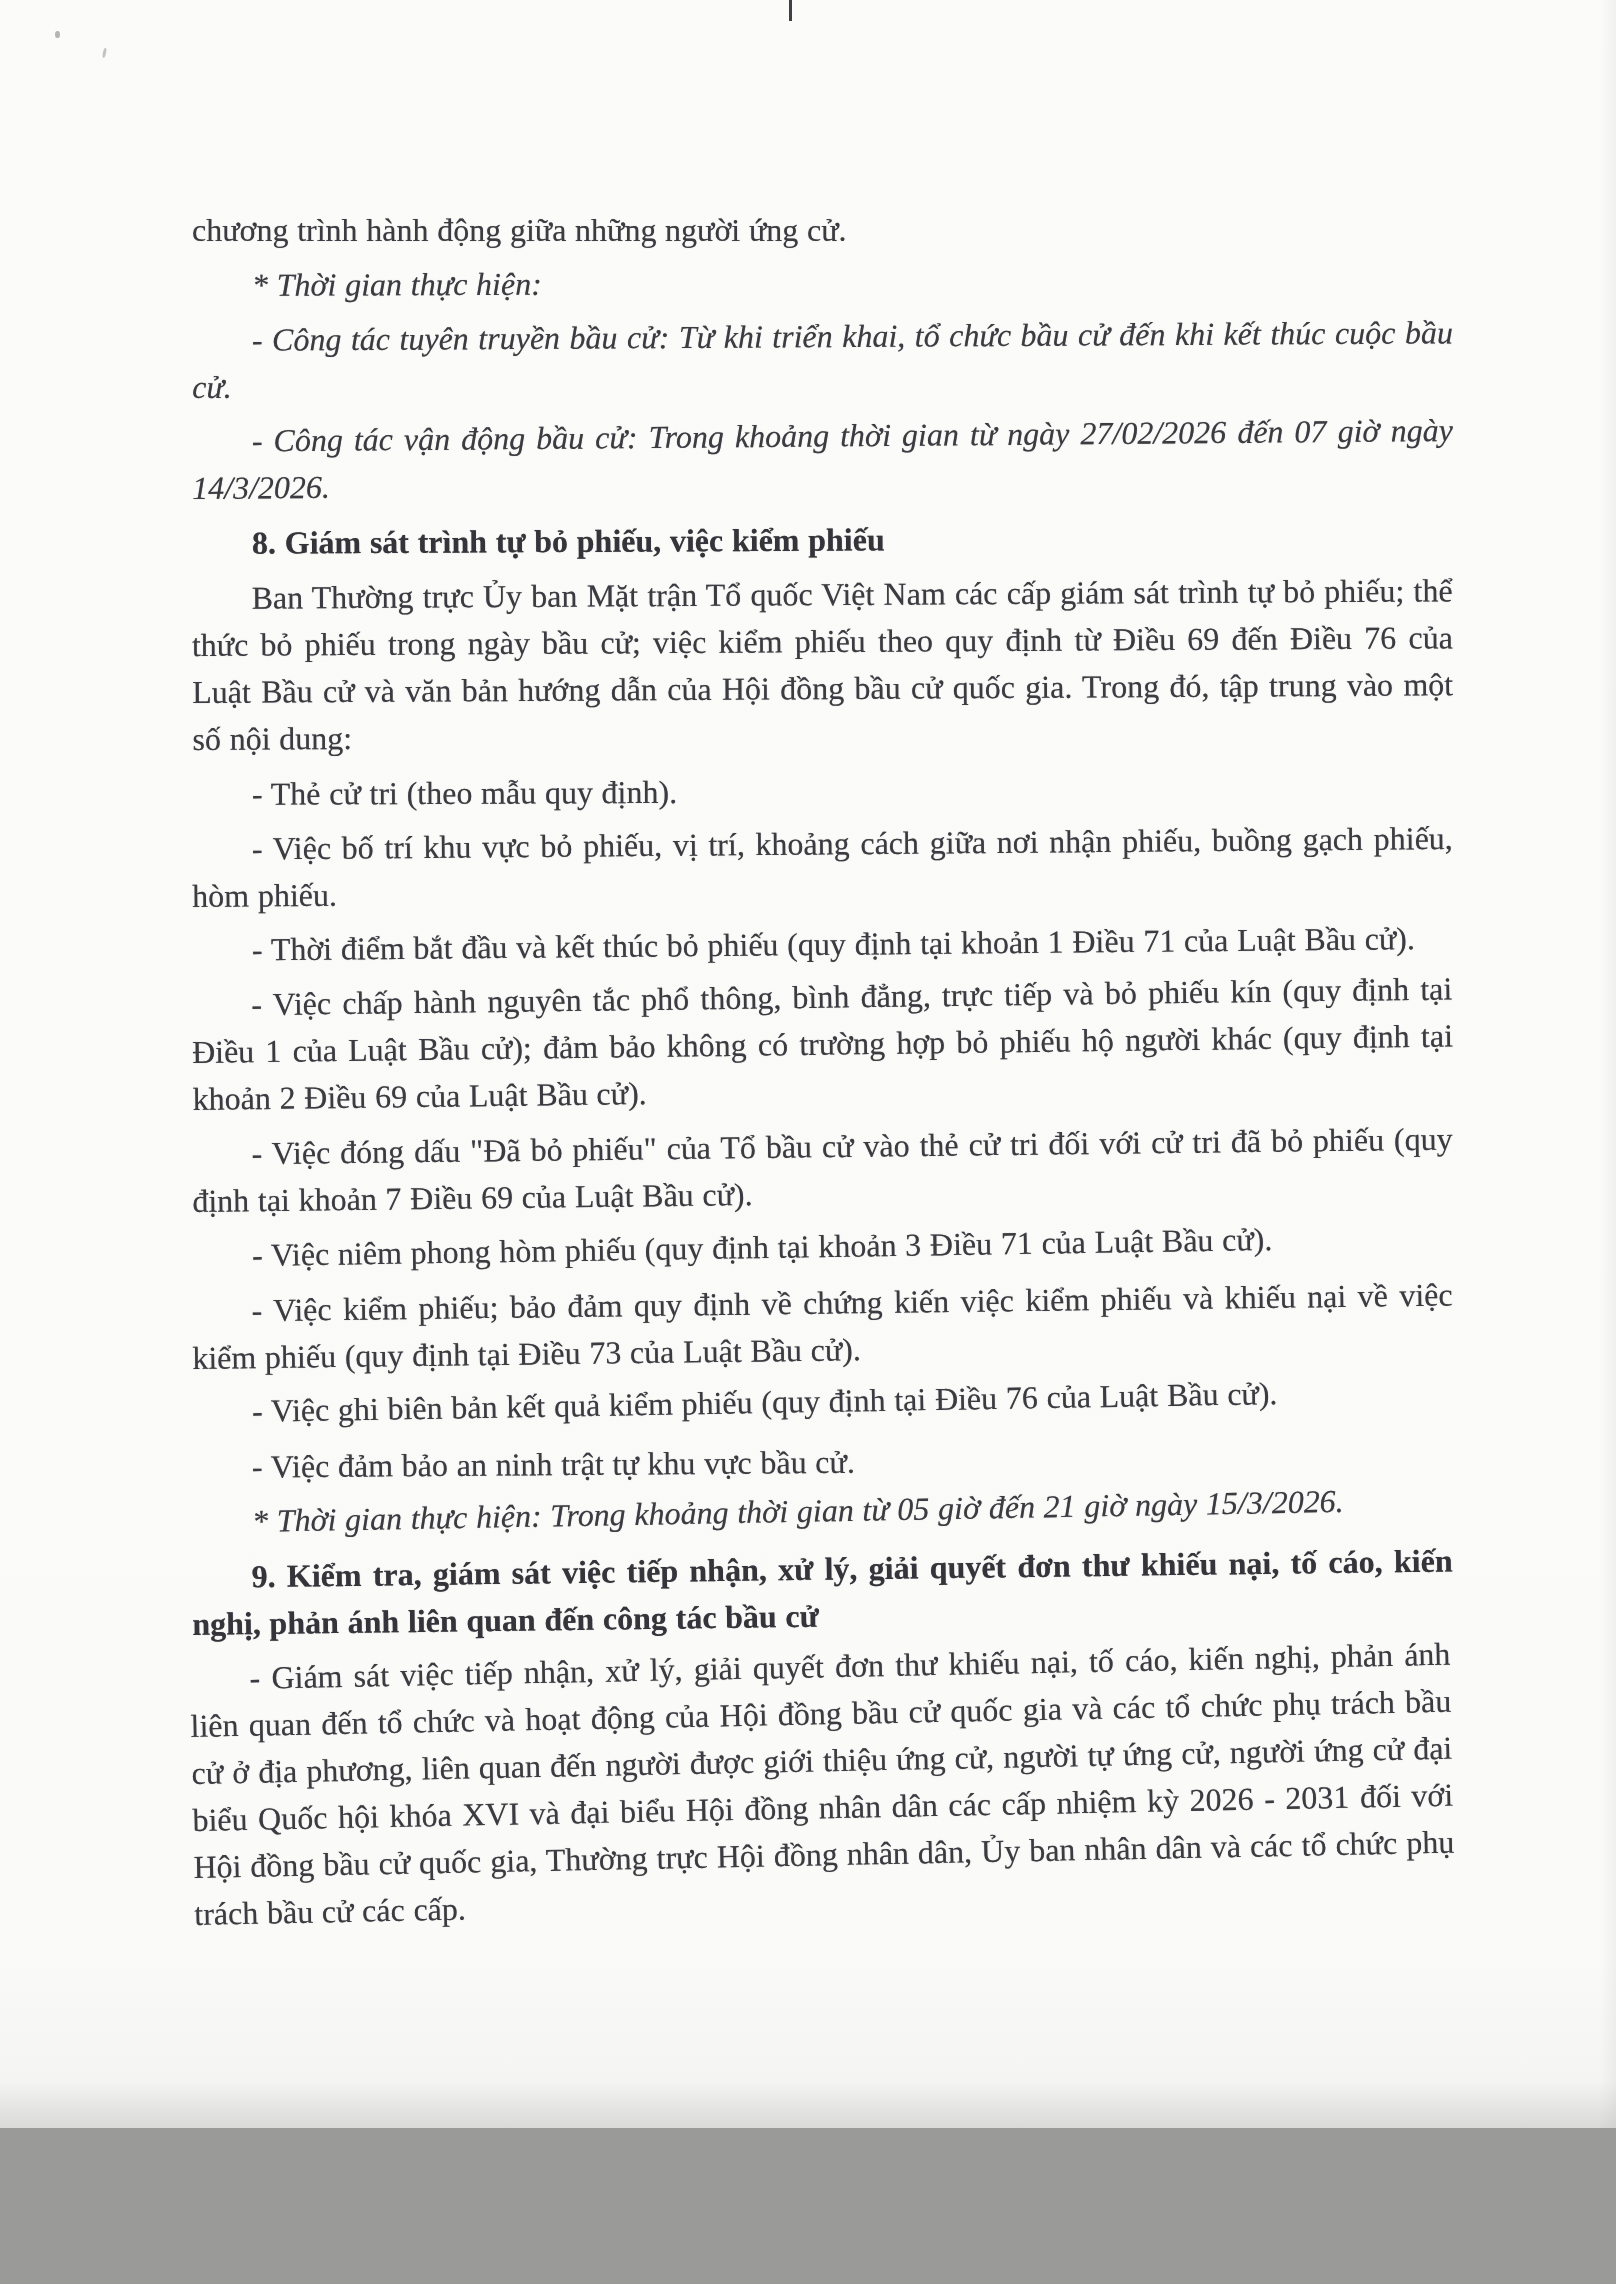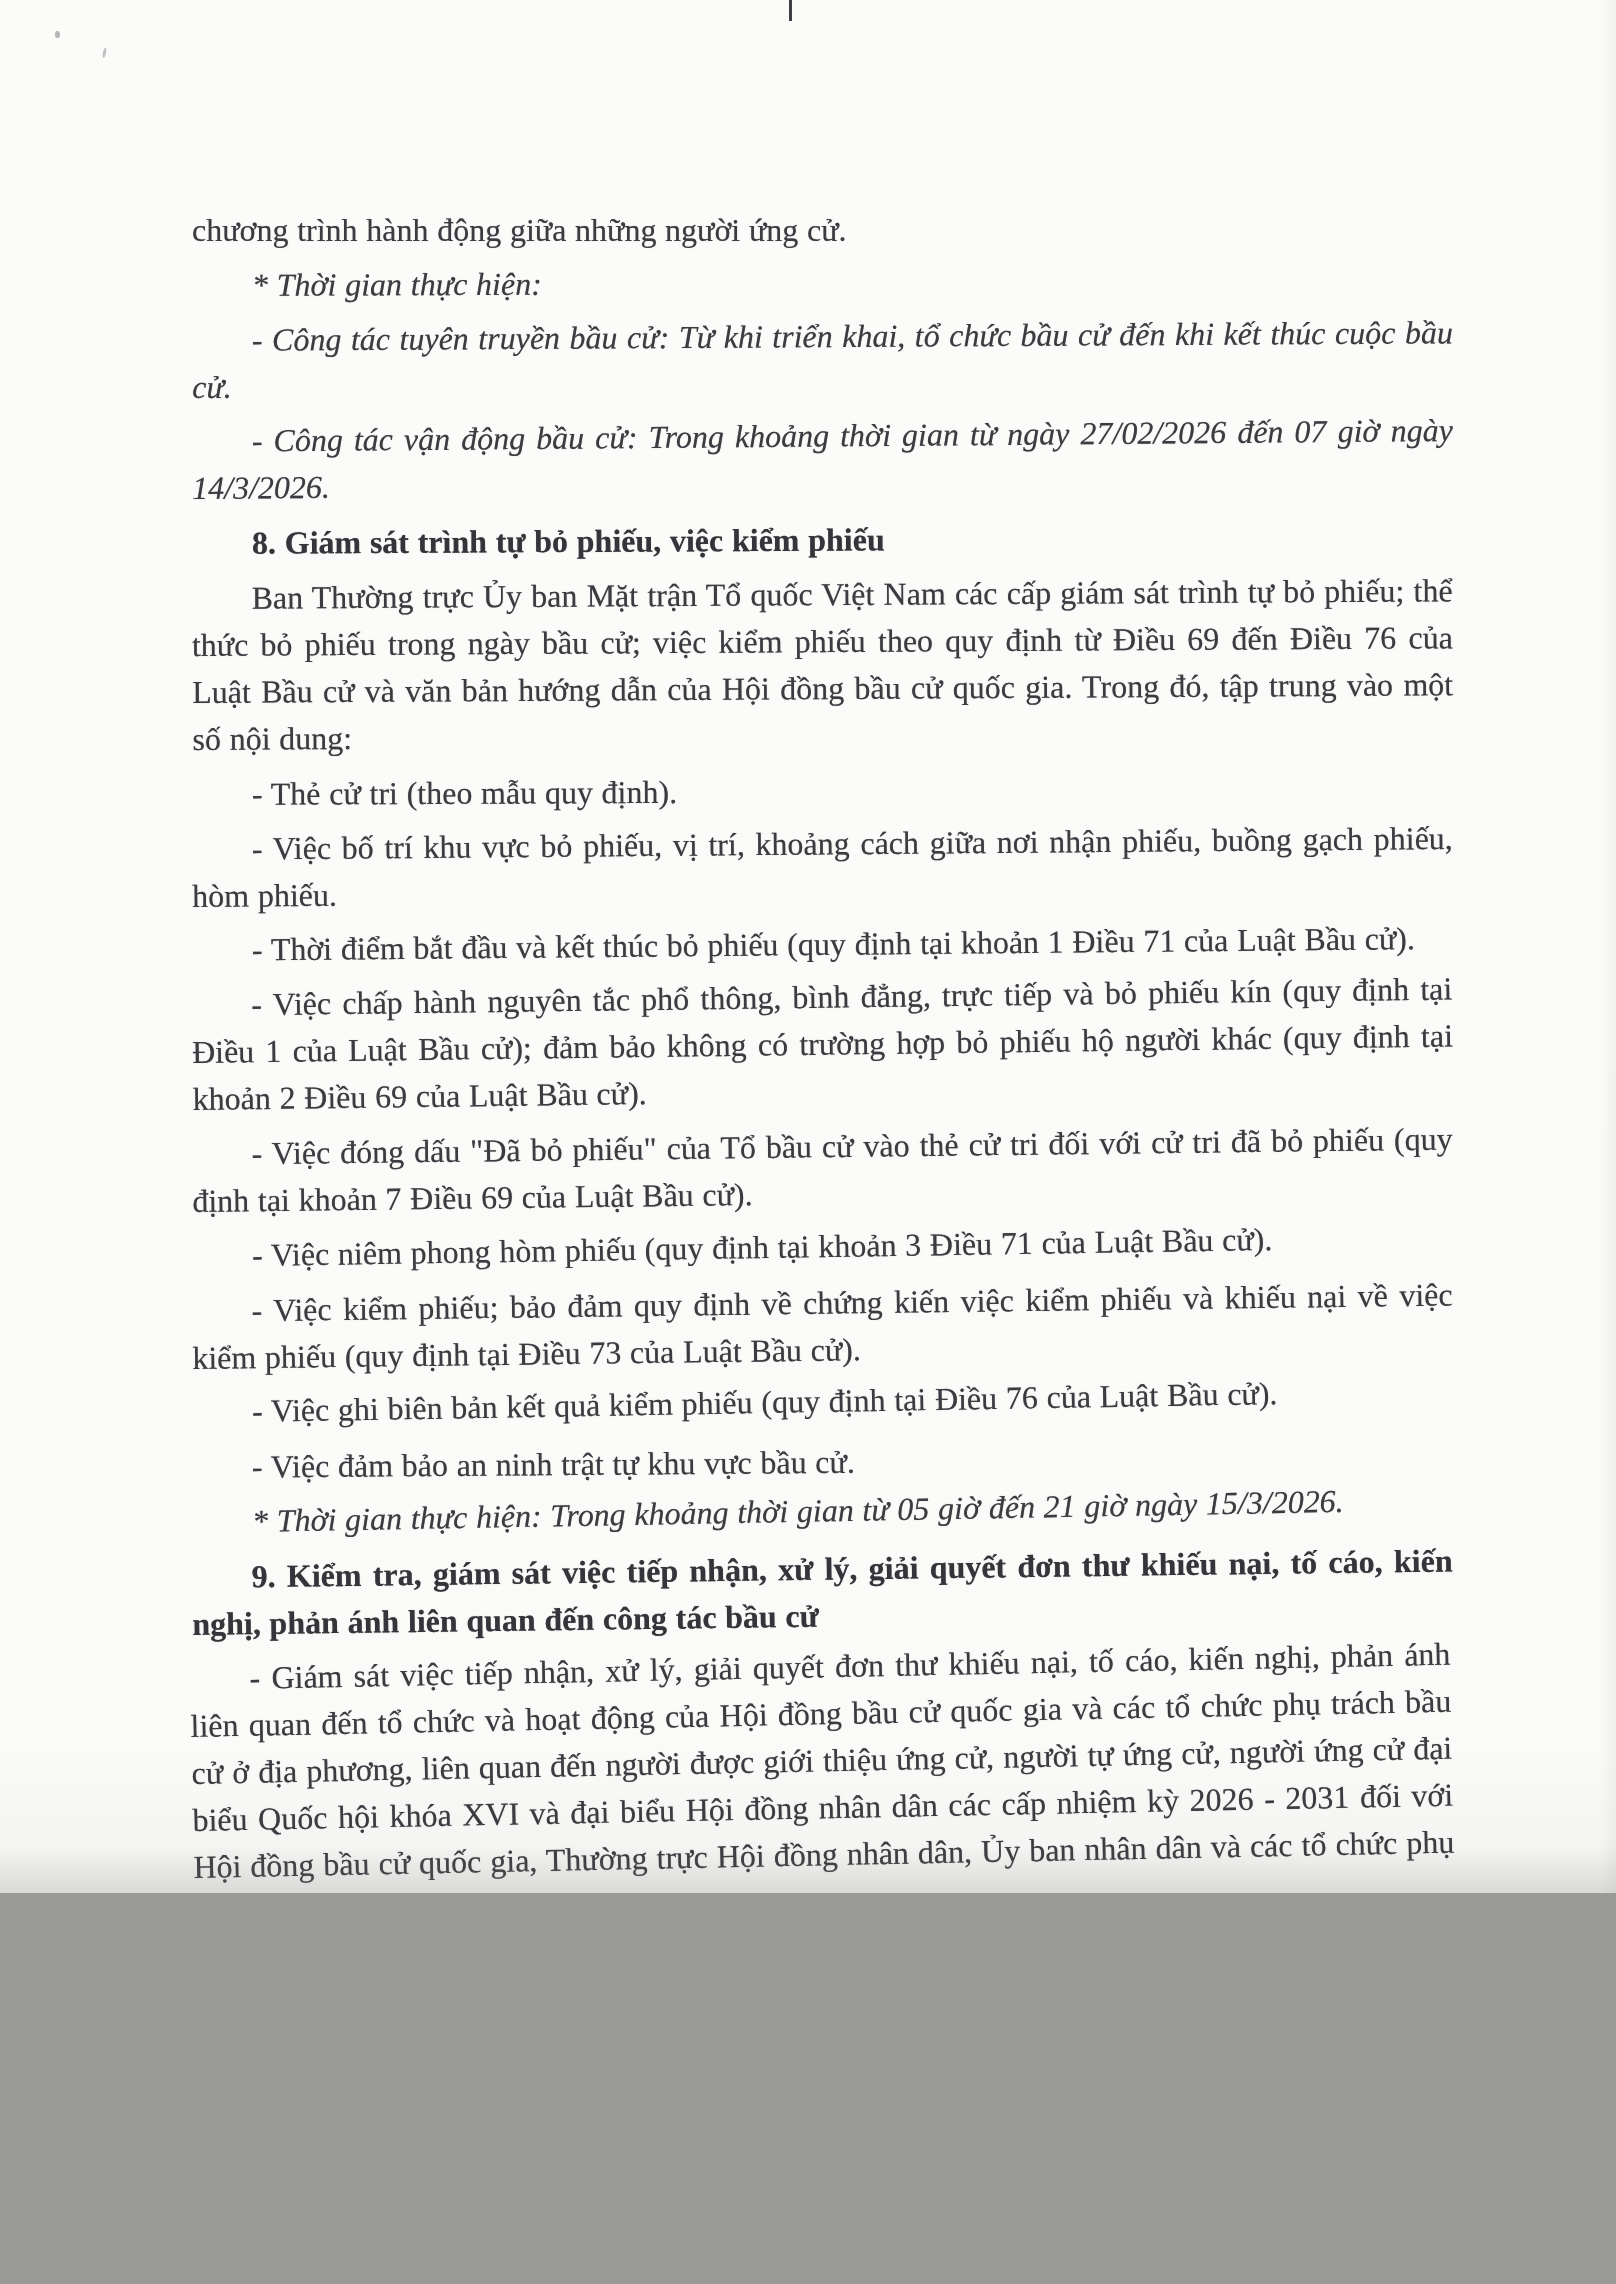--- a/index.html
+++ b/index.html
@@ -1,18 +1,18 @@
 <!DOCTYPE html>
 <html lang="vi" style="font-size:10.4px"><head>
 <meta charset="utf-8">
 <style>
   html,body{margin:0;padding:0;background:#9a9a98;}
   .page{
     position:relative;
-    width:1617px;height:1893px;
+    width:1617px;height:2128px;
     margin:0 auto;
     background:linear-gradient(180deg,#fbfbf9 0%,#fafaf8 92%,#f2f2f0 100%);
     overflow:hidden;
     font-family:"Liberation Serif","DejaVu Serif",serif;
     color:#3b3b41;
   }
   .content{
     position:absolute;
     left:192px;top:207px;
     width:1261px;

